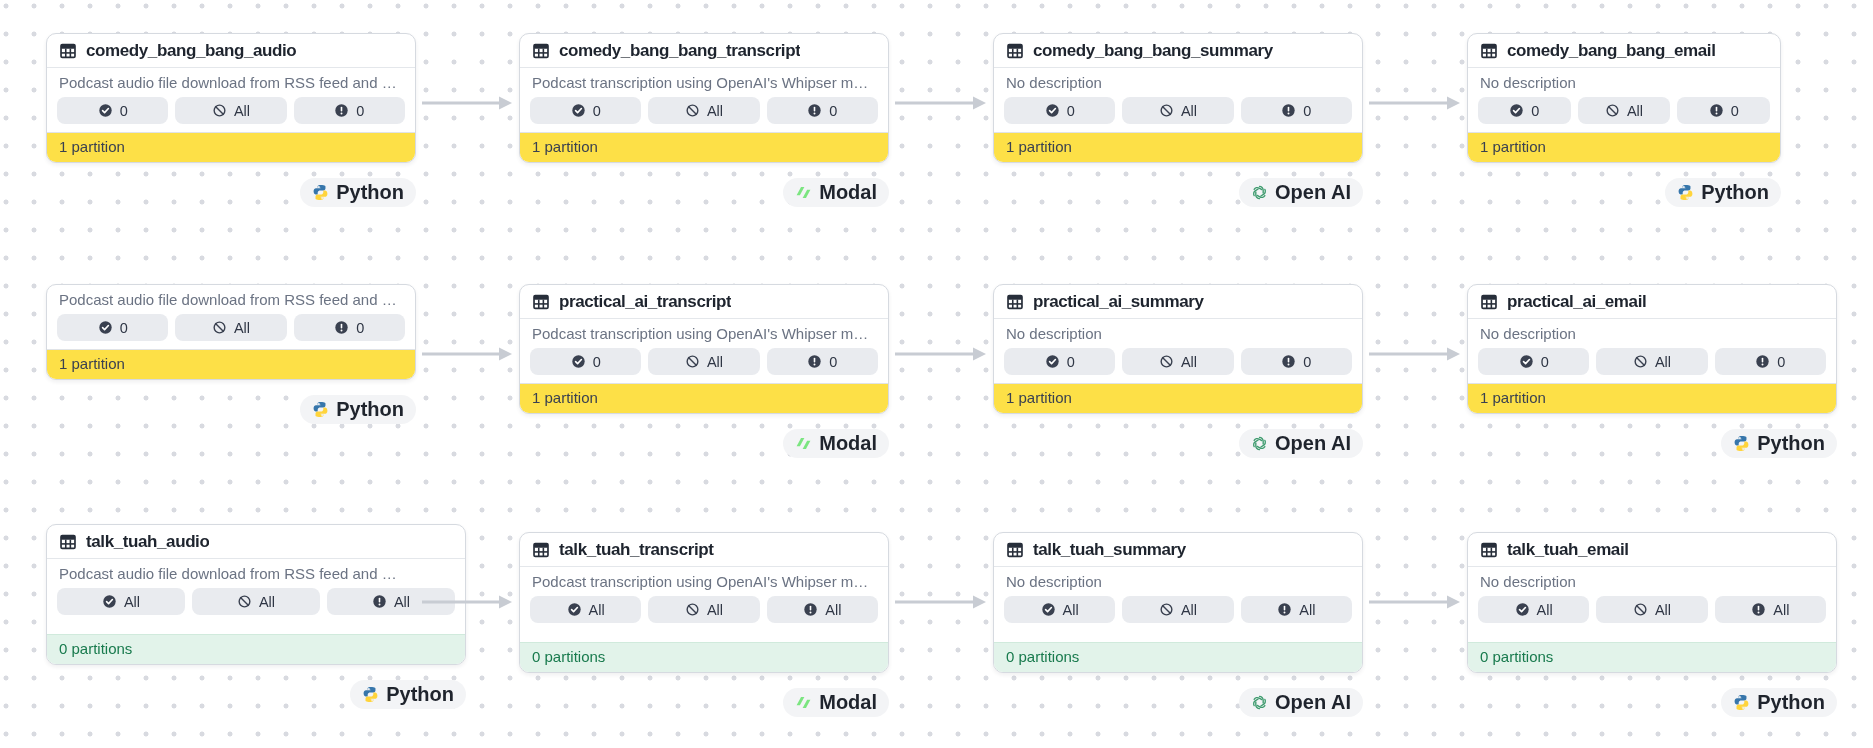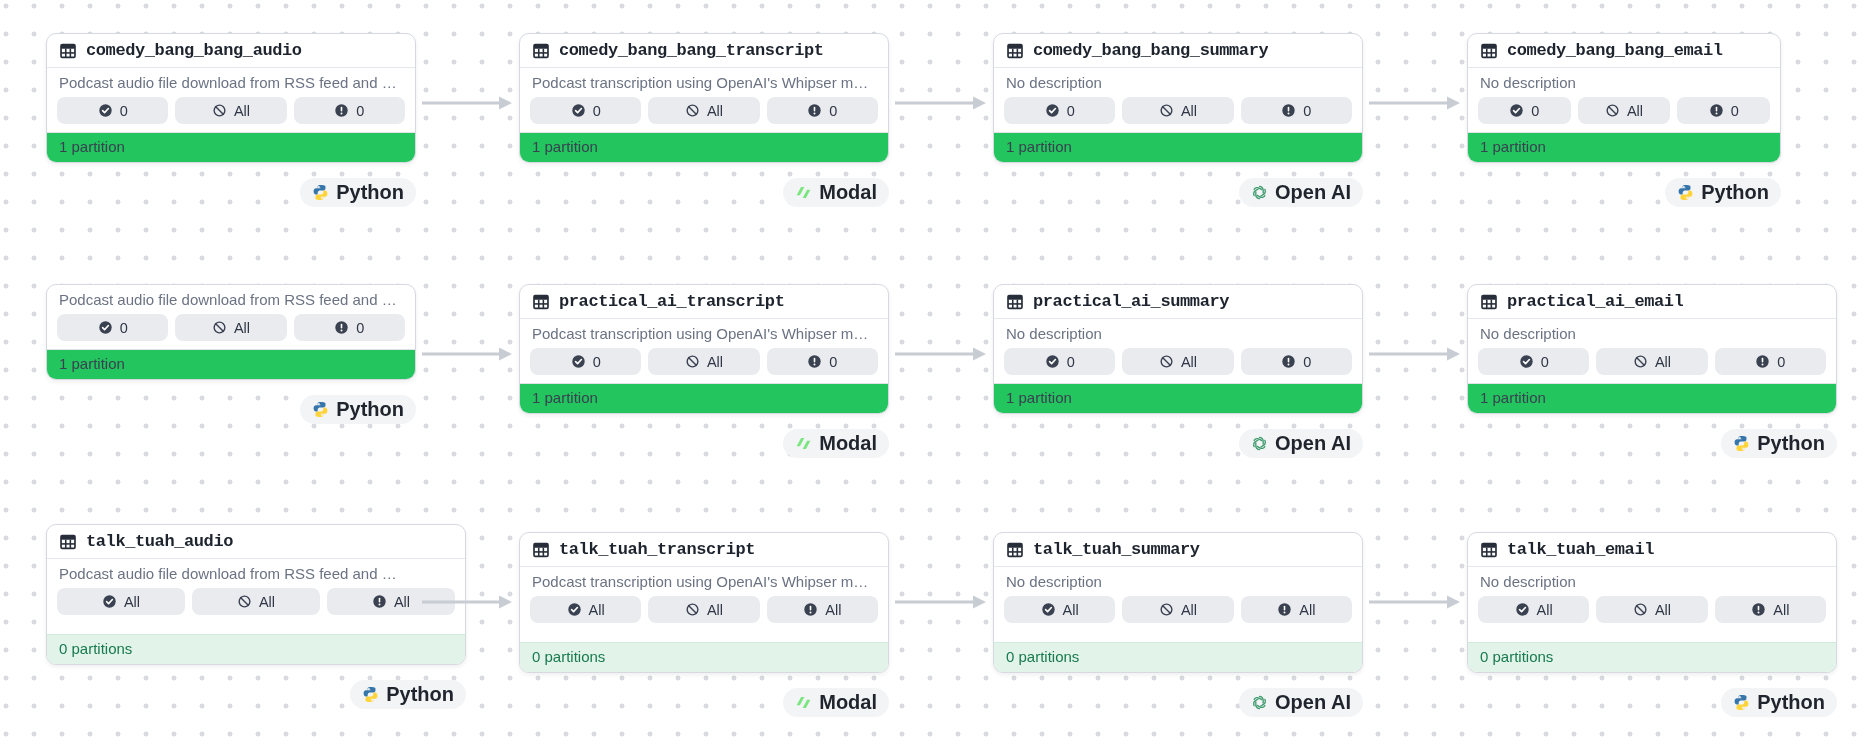--- a/index.html
+++ b/index.html
@@ -19,36 +19,36 @@
   .card{
     background:#FFFFFF;border:1px solid #D6DAE0;border-radius:10px;
     box-shadow:0 2px 4px rgba(30,35,48,.07);
   }
   .card-header{
     display:flex;align-items:center;gap:9px;
     padding:6px 12px;border-bottom:1px solid #E4E7EB;
   }
   .icon{display:inline-flex;flex:none;align-items:center;}
   .asset-name{
-    font-family:Liberation Mono, monospace;
+    font-family:Liberation Sans, sans-serif;
     font-weight:700;font-size:17px;line-height:21px;color:#1E242E;
     letter-spacing:-0.4px;white-space:nowrap;overflow:hidden;
   }
   .card-desc{
     padding:6px 12px 5px;font-size:15px;line-height:18px;color:#6B7383;
     white-space:nowrap;overflow:hidden;text-overflow:ellipsis;
   }
   .pills{display:flex;gap:7px;padding:0 10px;}
   .pill{
     flex:1;display:flex;align-items:center;justify-content:center;gap:7px;
     background:var(--pill-bg);border-radius:8px;height:27px;
     font-size:14.5px;color:#2F3645;font-weight:500;cursor:pointer;
   }
   .card-footer{
-    margin-top:8px;border-top:1px solid #E0E3E7;background:#22c55e;
+    margin-top:8px;border-top:1px solid #E0E3E7;background:#fde047;
     border-radius:0 0 9px 9px;padding:5px 12px 6px;
     font-size:15px;line-height:18px;color:#3A4150;
   }
   .card.empty .card-footer{
     background:var(--partition-green-bg);color:var(--partition-green-text);
     border-top-color:#D0EADC;
     margin-top:19px;
   }
   .tag-row{margin-top:15px;display:flex;justify-content:flex-end;}
   .tag{

